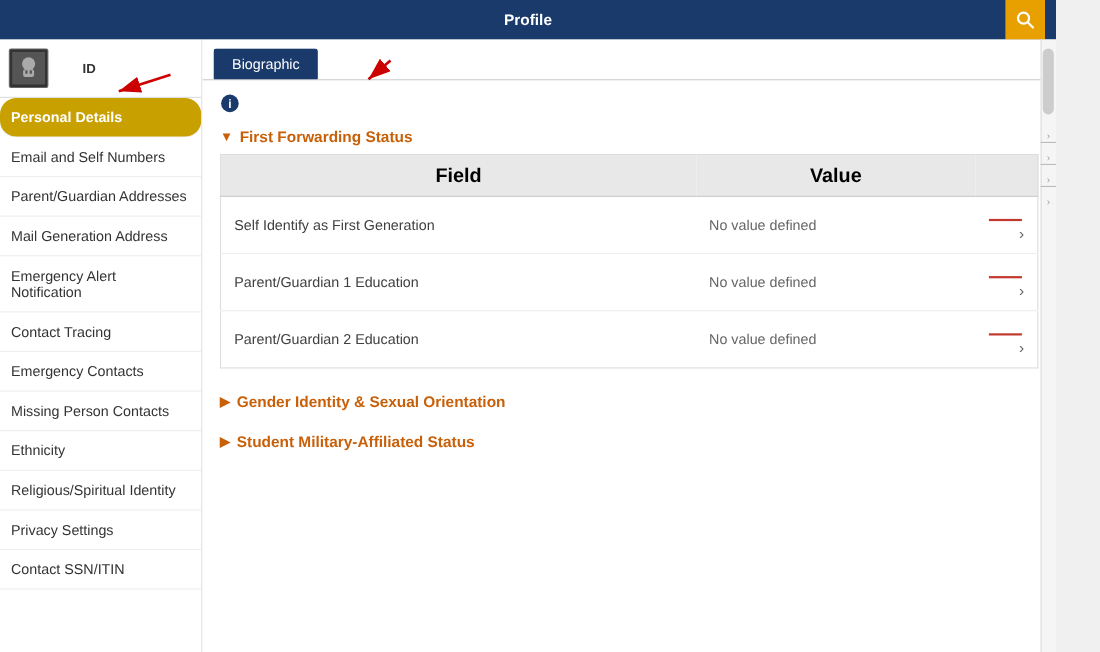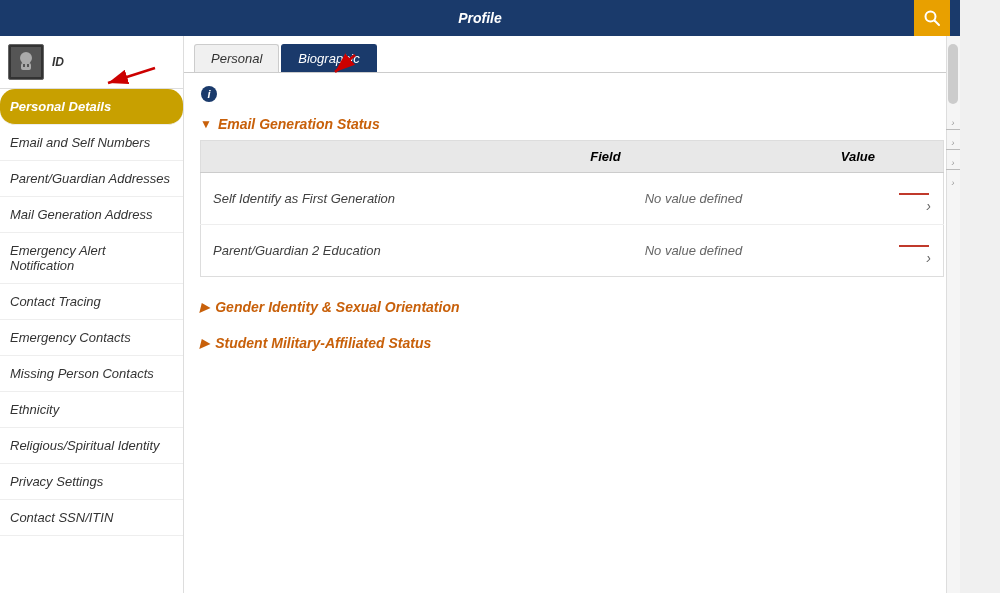--- a/index.html
+++ b/index.html
@@ -47,20 +47,21 @@
       overflow-y: auto;
       flex-shrink: 0;
     }
 
     .sidebar-profile {
       display: flex;
       align-items: center;
       padding: 8px;
       border-bottom: 1px solid #ddd;
       background: white;
+      gap: 23px;
     }
     .avatar {
       width: 36px;
       height: 36px;
       background: #333;
       border: 1px solid #666;
       display: flex;
       align-items: center;
       justify-content: center;
       margin-right: 8px;
@@ -142,22 +143,22 @@
     
     .data-table {
       width: 100%;
       border-collapse: collapse;
       margin-bottom: 16px;
       border: 1px solid #ddd;
     }
     .data-table th {
       background: #e8e8e8;
       padding: 8px 12px;
-      text-align: right;
-      font-size: 13px;
+      text-align: center;
+      font-size: 18px;
       font-weight: bold;
       border-bottom: 1px solid #ccc;
     }
     .data-table td {
       padding: 10px 12px;
       border-bottom: 1px solid #eee;
       font-size: 13px;
       color: #404040;
     }
     .data-table tr:last-child td {
@@ -216,21 +217,21 @@
       padding: 6px 0;
     }
     .collapsed-header .chevron {
       margin-right: 6px;
       font-size: 12px;
     }
   </style>
 </head>
 <body>
 
-<div style="position:relative; width:960px; height:593px; overflow:hidden;font-style:italic;">
+<div style="position:relative; width:960px; height:593px; overflow:hidden;">
 
   <div class="top-bar">
     <span class="top-bar-title">Profile</span>
     <button class="search-icon-btn">
       <svg width="18" height="18" viewBox="0 0 18 18" fill="none">
         <circle cx="7.5" cy="7.5" r="5" stroke="white" stroke-width="2"></circle>
         <line x1="11.5" y1="11.5" x2="16" y2="16" stroke="white" stroke-width="2" stroke-linecap="round"></line>
       </svg>
     </button>
   </div>
@@ -288,60 +289,65 @@
         <span>Privacy Settings</span>
       </div>
       <div class="sidebar-item">
         <span>Contact SSN/ITIN</span>
       </div>
     </div>
 
     <div class="main-content">
 
       <div class="tabs">
-        <div class="tab">
-          <span>Personal</span>
-        </div>
         <div class="tab active">
           <span>Biographic</span>
         </div>
       </div>
 
       <div class="content-area">
 
         <div>
           <svg width="18" height="18" viewBox="0 0 18 18" style="margin-bottom:10px;">
             <circle cx="9" cy="9" r="8" fill="#1a3a6b"></circle>
             <text x="9" y="13" text-anchor="middle" fill="white" font-size="11" font-family="Arial" font-weight="bold">i</text>
           </svg>
         </div>
 
         <div class="section-header">
           <span class="chevron">▼</span>
-          <span>Email Generation Status</span>
+          <span>First Forwarding Status</span>
         </div>
 
         <table class="data-table">
           <thead>
             <tr>
               <th>Field</th>
               <th>Value</th>
               <th style="width:50px;"></th>
             </tr>
           </thead>
           <tbody>
             <tr>
               <td>Self Identify as First Generation</td>
               <td class="value-col">No value defined</td>
               <td class="arrow-col">
                 <span class="red-arrow"></span>
                 <span class="chevron-right">›</span>
               </td>
             </tr>
             <tr>
+              <td>Parent/Guardian 1 Education</td>
+              <td class="value-col">No value defined</td>
+              <td class="arrow-col">
+                <span class="red-arrow"></span>
+                <span class="chevron-right">›</span>
+              </td>
+            </tr>
+            <tr>
               <td>Parent/Guardian 2 Education</td>
               <td class="value-col">No value defined</td>
               <td class="arrow-col">
                 <span class="red-arrow"></span>
                 <span class="chevron-right">›</span>
               </td>
             </tr>
           </tbody>
         </table>
 

